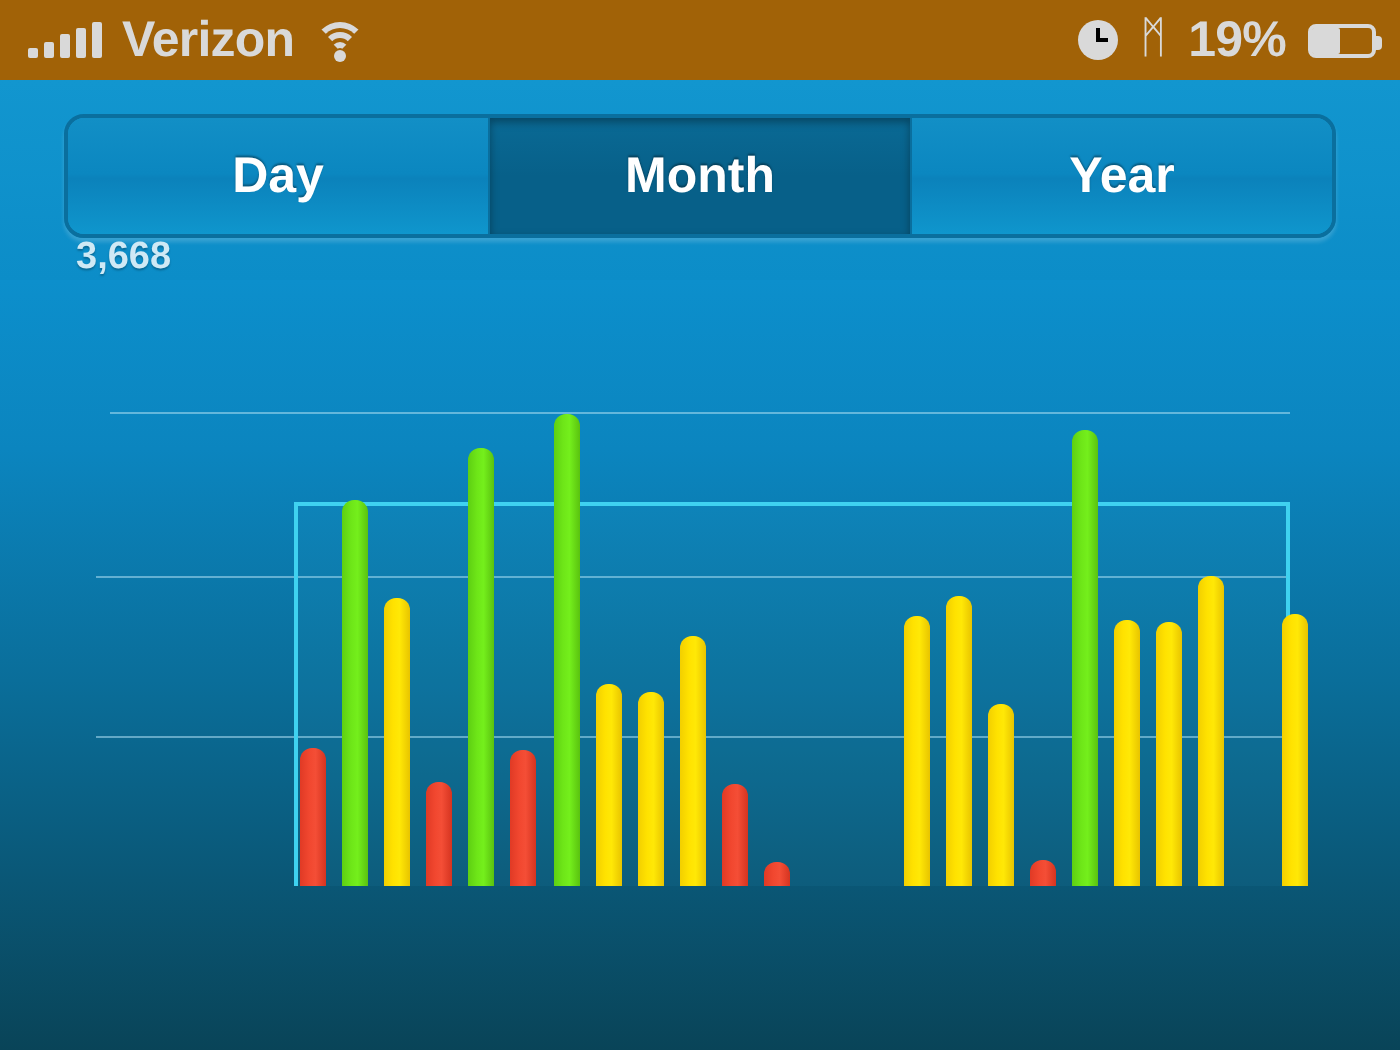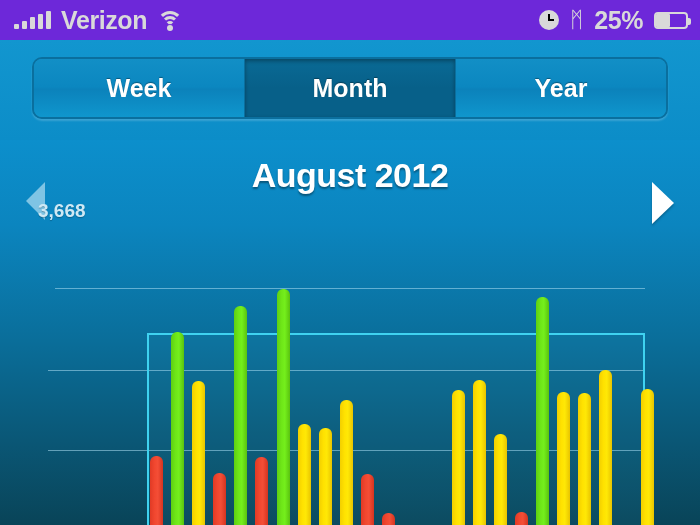--- a/index.html
+++ b/index.html
@@ -7,21 +7,21 @@
     width:700px; height:525px;
     background:#000;
     font-family:"Liberation Sans", sans-serif;
     overflow:hidden;
   }
   #screen { position:relative; width:700px; height:525px; overflow:hidden; }
 
   
   .statusbar{
     position:absolute; left:0; top:0; width:700px; height:40px;
-    background:#6d28d9; color:#d9d9d9;
+    background:#a16207; color:#d9d9d9;
     display:flex; align-items:center;
   }
   .sb-left{ display:flex; align-items:center; gap:10px; padding-left:14px; }
   .sb-center{ position:absolute; left:0; right:0; text-align:center; }
   .sb-right{ margin-left:auto; display:flex; align-items:center; gap:11px; padding-right:12px; }
   .sb-text{ font-size:25px; font-weight:bold; letter-spacing:-0.4px; color:#d9d9d9; }
   .sb-time{ font-size:25px; font-weight:bold; letter-spacing:-0.3px; color:#d9d9d9; }
 
   .signal{ display:flex; align-items:flex-end; gap:3px; height:18px; }
   .signal i{ display:block; width:5px; background:#d9d9d9; border-radius:1px; }
@@ -139,42 +139,37 @@
       <div class="wifi">
         <span></span>
           <span></span>
           <span></span>
           <span></span>
       </div>
     </div>
     <div class="sb-right">
       <div class="clockicon"></div>
       <div class="bt">ᛗ</div>
-      <div class="sb-text">25%</div>
+      <div class="sb-text">19%</div>
       <div class="battery">
           <i id="batt-fill" style="width: 48%;"></i>
         </div>
     </div>
   </div>
 
   <div class="segbar">
     <div class="segment-control" id="segment-control">
-        <div class="seg">Week</div>
+        <div class="seg">Day</div>
         <div class="seg selected">Month</div>
         <div class="seg">Year</div>
       </div>
   </div>
 
   <div class="panel">
 
-    <div class="monthbar">
-      <div class="arrow arrow-left"></div>
-      <div class="month-title">August 2012</div>
-      <div class="arrow arrow-right"></div>
-    </div>
 
     <div class="chart" id="chart">
       <div class="ymax-label">3,668</div>
       <div id="gridlines">
           <div class="gridline" style="top: 66px; left: 55px; width: 590px;"></div>
           <div class="gridline" style="top: 148px; left: 48px; width: 597px;"></div>
           <div class="gridline" style="top: 228px; left: 48px; width: 597px;"></div>
         </div>
       <div class="highlight-rect" id="highlight" style="left: 147px; top: 111px; width: 498px; height: 192px;"></div>
       <div class="bars" id="bars">

